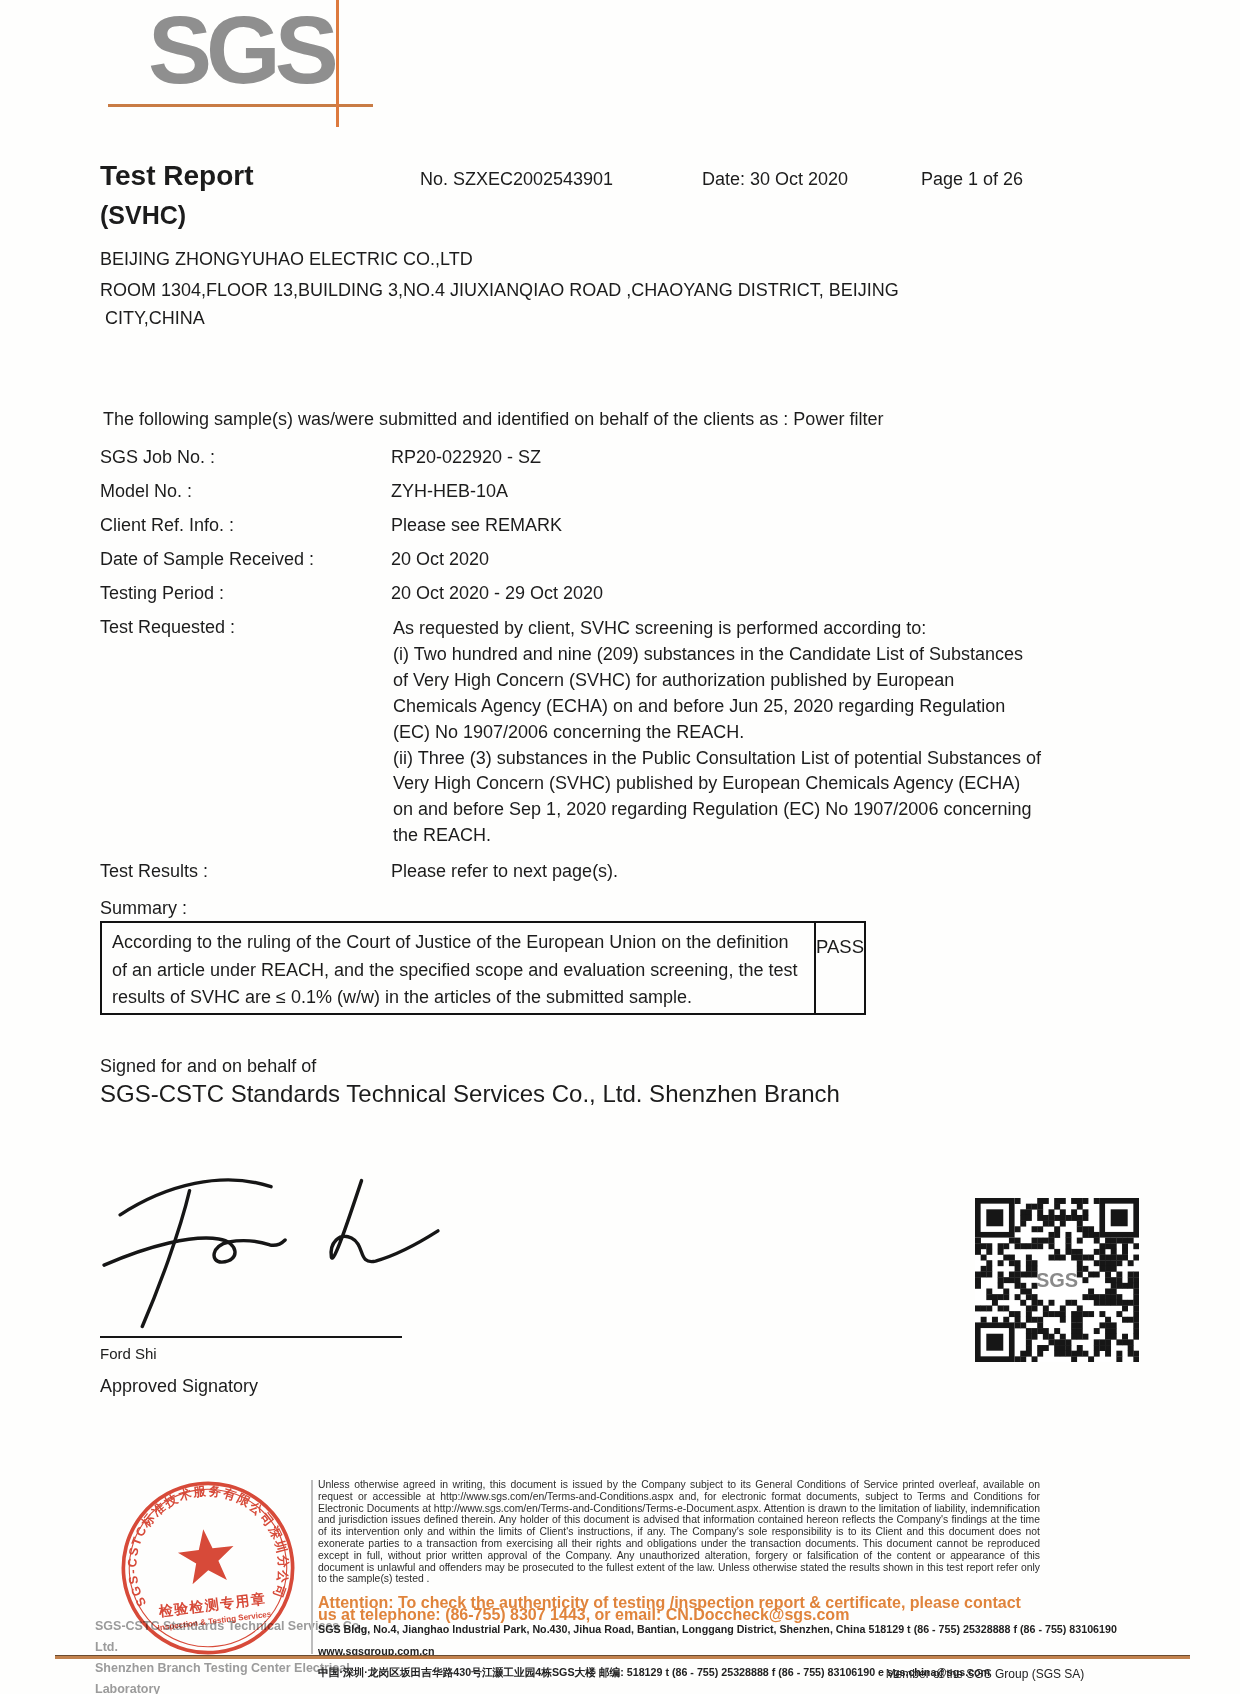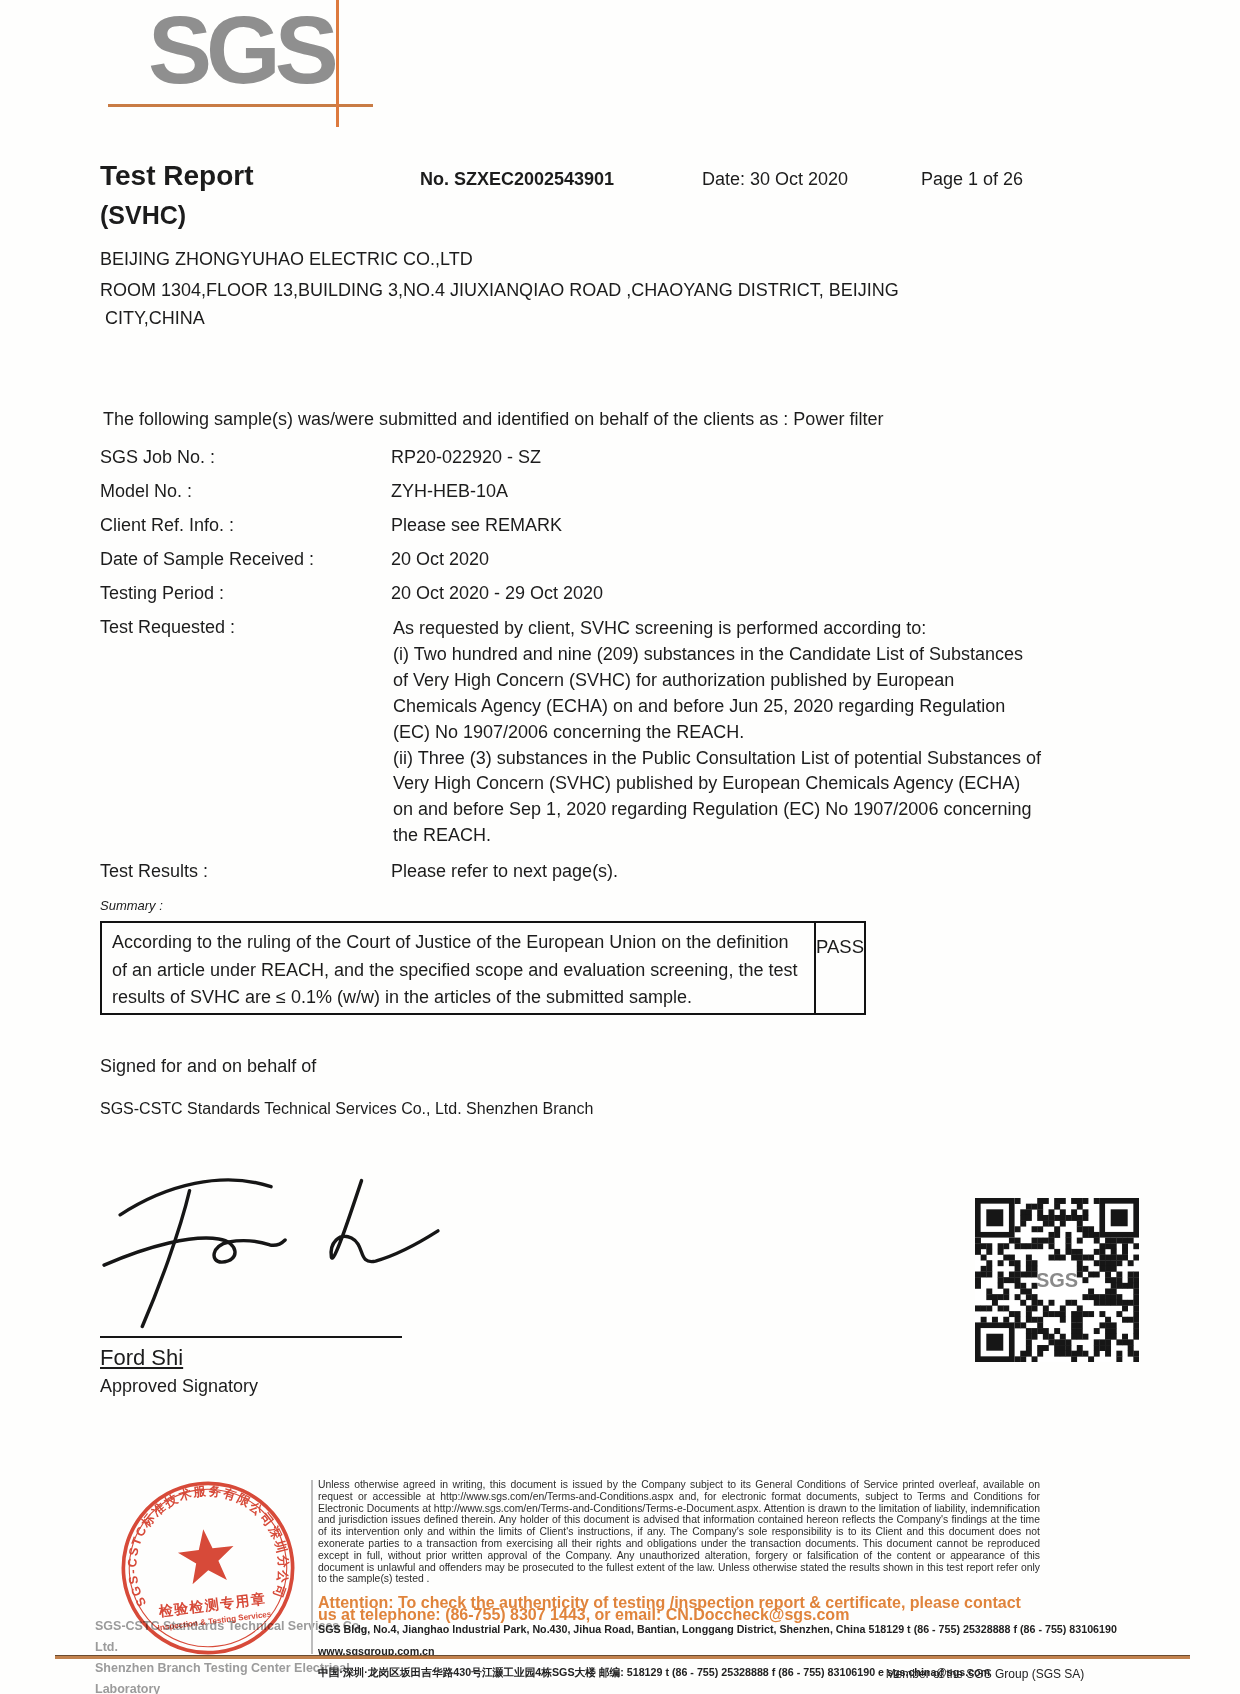--- a/index.html
+++ b/index.html
@@ -9,51 +9,51 @@
 
   
   .logo{left:148px;top:0px;font-size:96px;font-weight:700;color:#8f8f8f;
         letter-spacing:-6px;line-height:100px;}
   .crosshair-h{left:108px;top:104px;width:265px;height:2.5px;background:#c97c45;}
   .crosshair-v{left:336px;top:0;width:2.5px;height:127px;background:#dd7a3e;}
 
   .title{left:100px;top:160px;font-size:28px;font-weight:700;}
   .subtitle{left:100px;top:201px;font-size:25px;font-weight:700;}
   .meta{font-size:18px;}
-  .meta-no{left:420px;top:169px;font-weight:bold;}
+  .meta-no{left:420px;top:169px;}
   .meta-date{left:702px;top:169px;}
   .meta-page{left:921px;top:169px;}
 
   .client-name{left:100px;top:249px;font-size:18px;}
   .client-address{left:100px;top:277px;font-size:18px;line-height:27.5px;white-space:pre-wrap;}
 
   .intro{left:103px;top:409px;font-size:18px;}
 
   .kv{font-size:18px;}
   .kv-label{left:100px;}
   .kv-value{left:391px;}
   .r1{top:447px;} .r2{top:481px;} .r3{top:515px;} .r4{top:549px;} .r5{top:583px;}
   .r6{top:617px;}
   .tr-value{left:393px;top:616px;width:700px;line-height:25.9px;white-space:pre-line;}
   .r7{top:861px;}
 
-  .summary-heading{left:100px;top:898px;font-size:13px;font-style:italic;}
+  .summary-heading{left:100px;top:898px;font-size:18px;}
   .summary-box{left:100px;top:921px;width:766px;height:94px;border:2px solid #121212;
                display:flex;box-sizing:border-box;}
   .summary-text{width:775px;box-sizing:border-box;padding:6px 16px 0 10px;
                 font-size:18px;line-height:27.5px;}
   .summary-verdict{flex:1;border-left:2px solid #121212;text-align:center;
                    padding-top:13px;font-size:18.5px;}
 
   .signed1{left:100px;top:1056px;font-size:18px;}
-  .signed2{left:100px;top:1080px;font-size:16px;margin-top:20px;}
+  .signed2{left:100px;top:1080px;font-size:24px;}
 
   .signature-svg{left:92px;top:1158px;width:352px;height:176px;}
   .sig-line{left:100px;top:1336px;width:302px;height:2px;background:#161616;}
-  .signer-name{left:100px;top:1345px;font-size:22px;text-decoration:underline;}
+  .signer-name{left:100px;top:1345px;font-size:15px;}
   .signer-title{left:100px;top:1376px;font-size:18px;}
 
   .qr{left:975px;top:1198px;width:164px;height:164px;}
 
   .stamp{left:116px;top:1476px;width:184px;height:184px;transform:rotate(-7deg);
          mix-blend-mode:multiply;opacity:.95;}
   .gray-co{left:95px;top:1616px;width:290px;font-size:12.5px;line-height:21px;
            color:#9b9b9b;font-weight:700;white-space:pre-line;}
 
   .footer-vrule{left:311px;top:1480px;width:1.5px;height:174px;background:#bdbdbd;}

